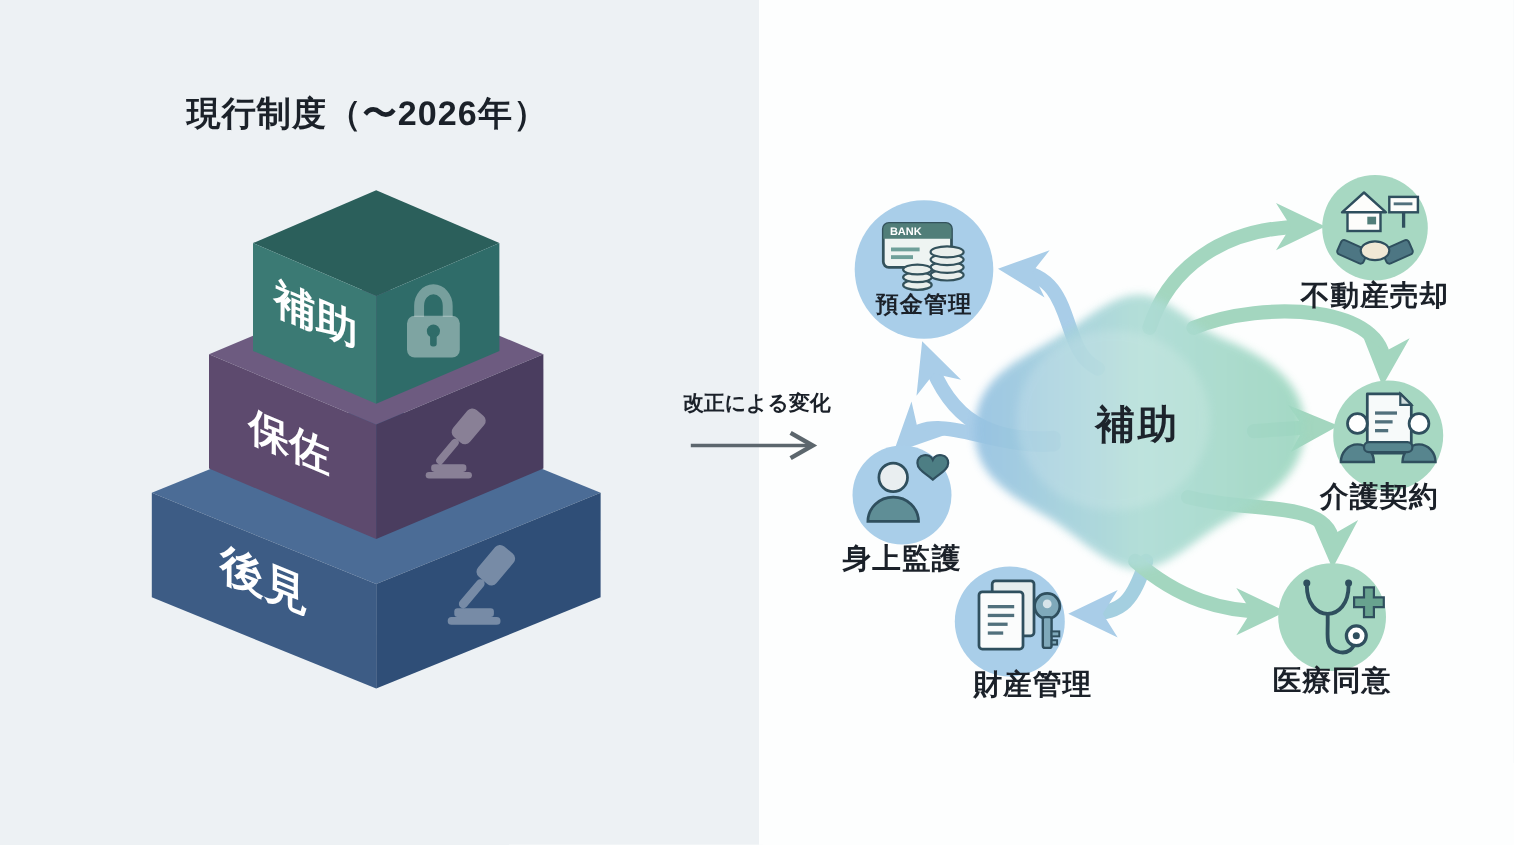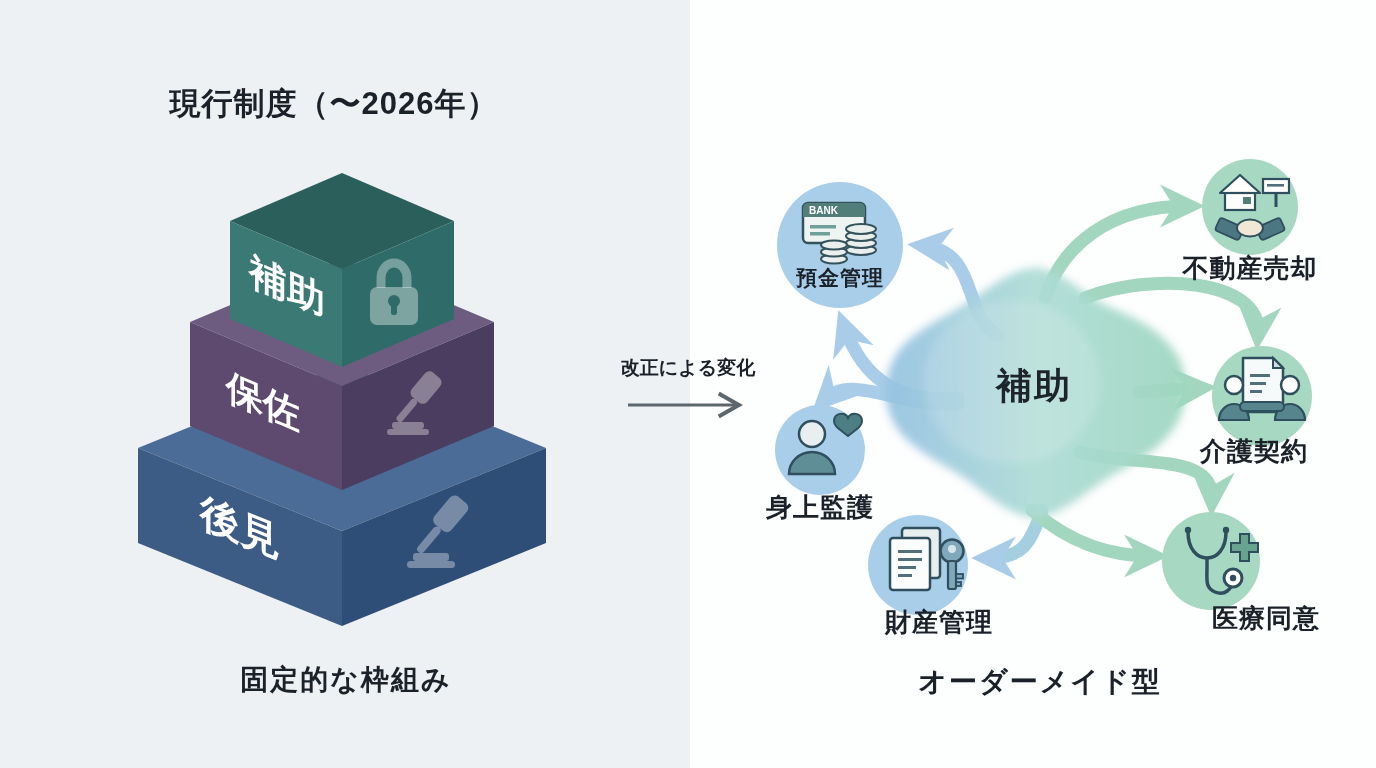--- a/index.html
+++ b/index.html
@@ -214,19 +214,17 @@
 
   <div class="lbl title" style="left:334px;top:103px">現行制度（〜2026年）</div>
 
   <div class="lbl transition-label" style="left:688px;top:367px">改正による変化</div>
 
   <div class="lbl blob-label" style="left:1034px;top:386px">補助</div>
 
   <div class="lbl node-label inside" style="left:840px;top:277px">預金管理</div>
   <div class="lbl node-label" style="left:1250px;top:268px">不動産売却</div>
   <div class="lbl node-label" style="left:1254px;top:451px">介護契約</div>
-  <div class="lbl node-label" style="left:1266px;top:618px">医療同意</div>
+  <div class="lbl node-label" style="left:1211px;top:618px">医療同意</div>
   <div class="lbl node-label" style="left:939px;top:622px">財産管理</div>
   <div class="lbl node-label" style="left:820px;top:507px">身上監護</div>
 
-  <div class="lbl caption" style="left:346px;top:680px">固定的な枠組み</div>
-  <div class="lbl caption" style="left:1040px;top:682px">オーダーメイド型</div>
 </div>
 
 </body></html>

